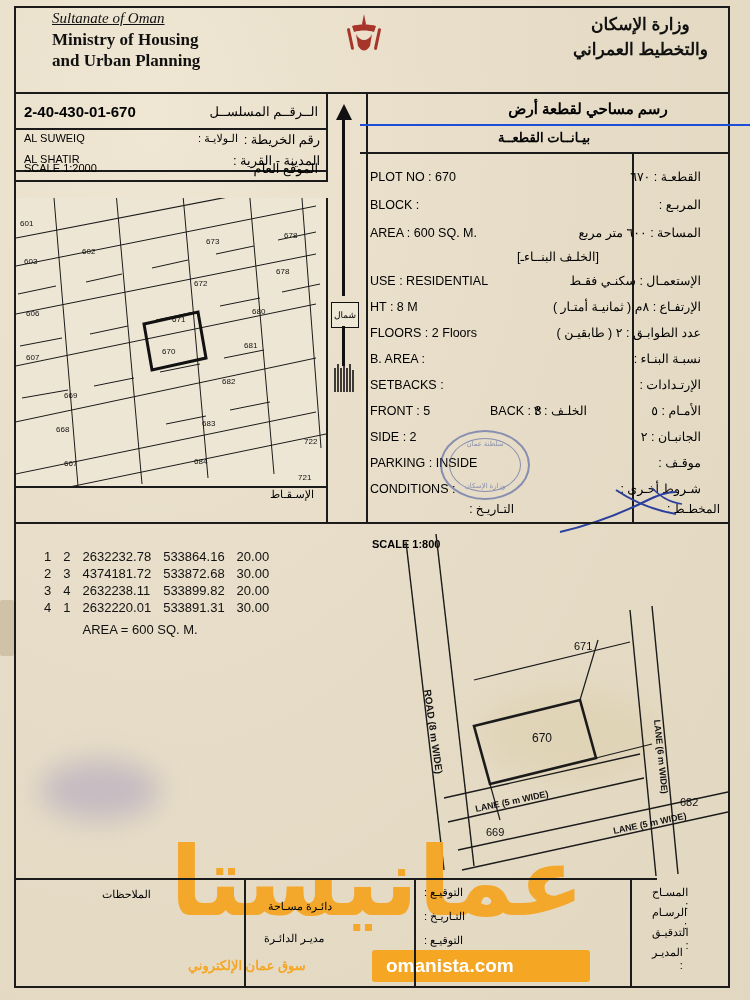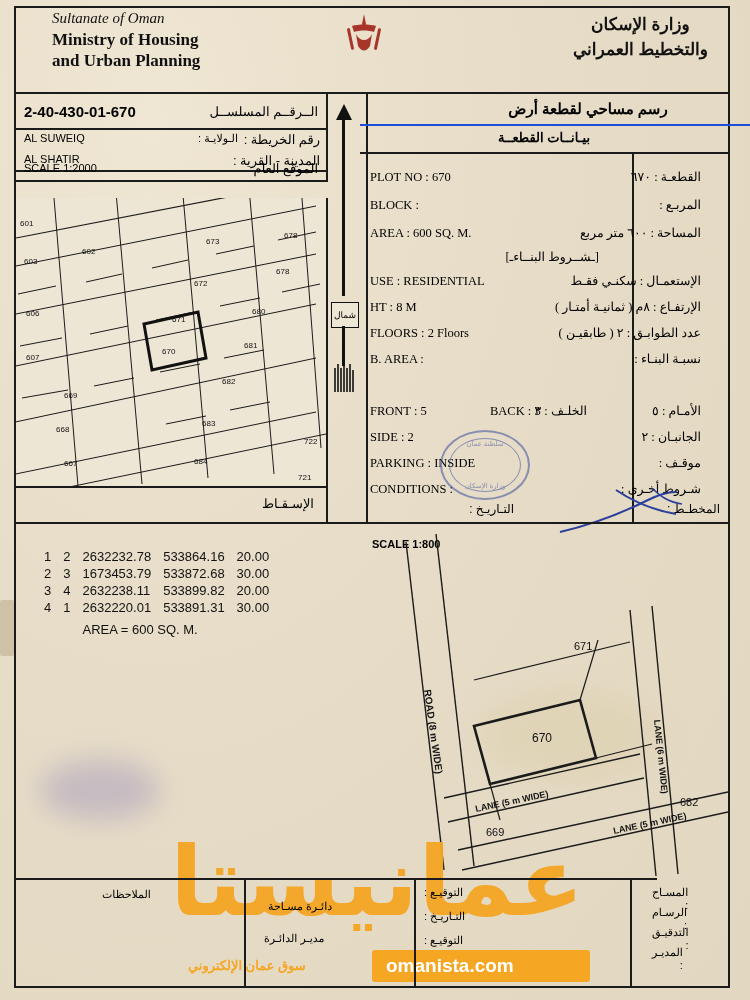--- a/index.html
+++ b/index.html
@@ -22,21 +22,21 @@
     position:absolute;left:14px;top:6px;width:716px;height:982px;
     border:2px solid #1b1b1b;
     box-sizing:border-box;
   }
   
   .header{
     position:absolute;left:16px;top:8px;width:712px;height:88px;
     box-sizing:border-box;
   }
   .hdr-left{position:absolute;left:36px;top:2px;color:#111;}
-  .hdr-left .l1{font-family:"Liberation Serif",serif;font-size:15px;font-style:italic;}
+  .hdr-left .l1{font-family:"Liberation Serif",serif;font-size:15px;font-style:italic;text-decoration:underline;}
   .hdr-left .l2{font-family:"Liberation Serif",serif;font-size:17px;font-weight:bold;margin-top:3px;}
   .hdr-left .l3{font-family:"Liberation Serif",serif;font-size:17px;font-weight:bold;margin-top:1px;}
   .hdr-right{position:absolute;right:20px;top:6px;text-align:center;color:#111;direction:rtl;}
   .hdr-right .r1{font-size:17px;font-weight:bold;}
   .hdr-right .r2{font-size:17px;font-weight:bold;margin-top:4px;}
   .emblem{
     position:absolute;left:328px;top:4px;width:40px;height:46px;
     color:#a8352a;
   }
   .hdr-rule{position:absolute;left:16px;top:92px;width:712px;height:2px;background:#1b1b1b;}
@@ -69,21 +69,21 @@
   
   .locmap{
     position:absolute;left:16px;top:198px;width:312px;height:290px;
     border-right:2px solid #1b1b1b;border-bottom:2px solid #1b1b1b;
     box-sizing:border-box;overflow:hidden;background:#eee6d4;
   }
   .isqat{
     position:absolute;left:16px;top:488px;width:312px;height:34px;
     border-right:2px solid #1b1b1b;box-sizing:border-box;
   }
-  .isqat .ar{position:absolute;right:12px;top:8px;font-size:13px;direction:rtl;}
+  .isqat .ar{position:absolute;right:12px;top:0;font-size:11px;direction:rtl;}
 
   
   .northcol{
     position:absolute;left:328px;top:94px;width:40px;height:428px;
     border-right:2px solid #1b1b1b;box-sizing:border-box;
   }
   .northcol .shaft{position:absolute;left:14px;top:22px;width:3px;height:180px;background:#111;}
   .northcol .head{
     position:absolute;left:8px;top:10px;width:0;height:0;
     border-left:8px solid transparent;border-right:8px solid transparent;border-bottom:16px solid #111;
@@ -106,21 +106,21 @@
     line-height:30px;direction:rtl;padding-left:44px;
   }
   .panel .subtitle{
     position:absolute;left:0;top:30px;width:368px;height:28px;
     border-bottom:2px solid #1b1b1b;text-align:center;font-size:13px;font-weight:bold;
     line-height:28px;direction:rtl;
   }
   .panel .divider{
     position:absolute;left:272px;top:58px;width:2px;height:370px;background:#1b1b1b;
   }
-  .prow{position:absolute;left:0;width:349px;height:24px;font-size:12.5px;font-family:Liberation Serif, serif;}
+  .prow{position:absolute;left:0;width:349px;height:24px;font-size:12.5px;}
   .prow .en{position:absolute;left:10px;top:4px;}
   .prow .ar{position:absolute;right:8px;top:3px;direction:rtl;font-size:12.5px;}
   .prow .en2{position:absolute;left:130px;top:4px;}
   .prow .ar2{position:absolute;right:122px;top:3px;direction:rtl;font-size:12.5px;}
   .panel-bottom{
     position:absolute;left:360px;top:498px;width:368px;height:24px;font-size:12px;
   }
   .panel-bottom .d1{position:absolute;right:214px;top:4px;direction:rtl;}
   .panel-bottom .d2{position:absolute;right:8px;top:4px;direction:rtl;}
   .hsep{position:absolute;left:16px;top:522px;width:712px;height:2px;background:#1b1b1b;}
@@ -326,37 +326,41 @@
   </div>
   <div class="prow" style="top:100px;">
     <span class="en">BLOCK :</span>
     <span class="ar">المربـع :</span>
   </div>
   <div class="prow" style="top:128px;">
     <span class="en">AREA : 600 SQ. M.</span>
     <span class="ar">المساحة : ٦٠٠  متر مربع</span>
   </div>
   <div class="prow" style="top:152px;">
-    <span class="ar" style="right:110px;">[ـشــروط البنــاءـ]</span>
+    <span class="ar" style="right:110px;">[الخلـف البنــاءـ]</span>
   </div>
   <div class="prow" style="top:176px;">
     <span class="en">USE : RESIDENTIAL</span>
     <span class="ar">الإستعمـال : سكنـي فقـط</span>
   </div>
   <div class="prow" style="top:202px;">
     <span class="en">HT : 8 M</span>
     <span class="ar">الإرتفـاع : ٨م  ( ثمانيـة أمتـار )</span>
   </div>
   <div class="prow" style="top:228px;">
     <span class="en">FLOORS : 2 Floors</span>
     <span class="ar">عدد الطوابـق : ٢  ( طابقيـن )</span>
   </div>
   <div class="prow" style="top:254px;">
     <span class="en">B. AREA :</span>
     <span class="ar">نسبـة البنـاء :</span>
+  </div>
+  <div class="prow" style="top:280px;">
+    <span class="en">SETBACKS :</span>
+    <span class="ar">الإرتـدادات :</span>
   </div>
   <div class="prow" style="top:306px;">
     <span class="en">FRONT : 5</span>
     <span class="en2">BACK : 3</span>
     <span class="ar">الأمـام : ٥</span>
     <span class="ar2">الخلـف : ٣</span>
   </div>
   <div class="prow" style="top:332px;">
     <span class="en">SIDE :  2</span>
     <span class="ar">الجانبـان : ٢</span>
@@ -395,21 +399,21 @@
     <tr>
       <td>1</td>
       <td>2</td>
       <td>2632232.78</td>
       <td>533864.16</td>
       <td>20.00</td>
     </tr>
     <tr>
       <td>2</td>
       <td>3</td>
-      <td>1673453.79</td>
+      <td>4374181.72</td>
       <td>533872.68</td>
       <td>30.00</td>
     </tr>
     <tr>
       <td>3</td>
       <td>4</td>
       <td>2632238.11</td>
       <td>533899.82</td>
       <td>20.00</td>
     </tr>

